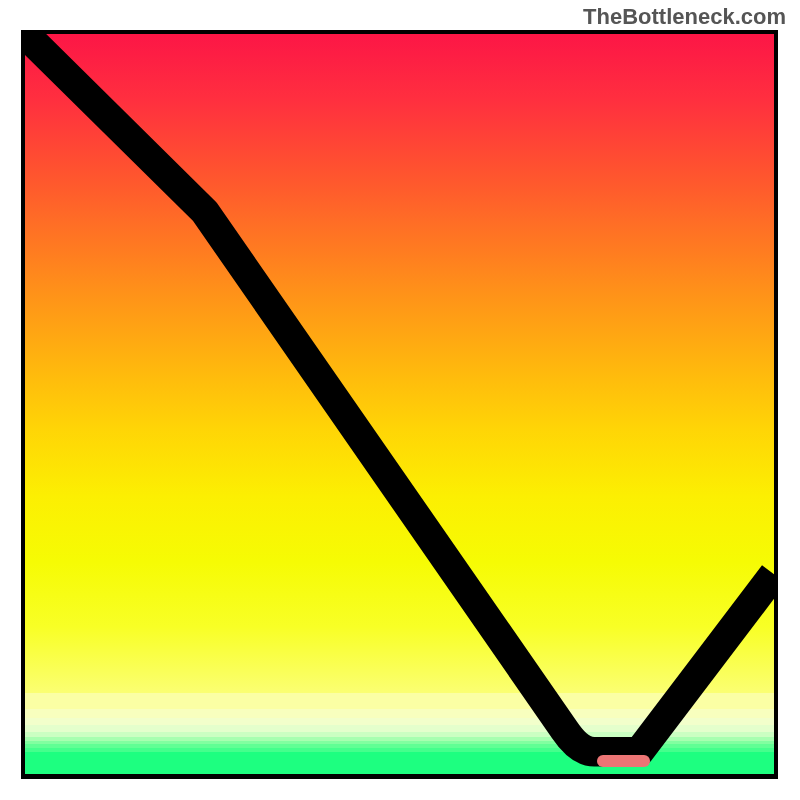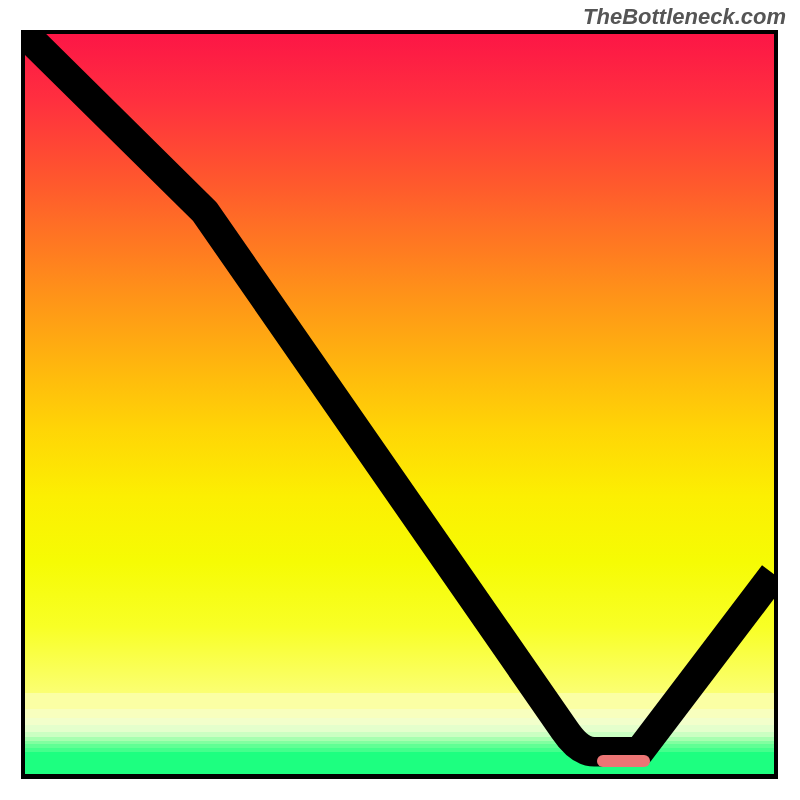--- a/index.html
+++ b/index.html
@@ -12,21 +12,20 @@
     overflow: hidden;
   }
   .watermark {
     position: absolute;
     top: 4px;
     right: 14px;
     font-size: 22px;
     font-weight: bold;
     color: #555;
     z-index: 10;
-    font-style: italic;
   }
   .frame {
     position: absolute;
     top: 30px;
     left: 21px;
     width: 757px;
     height: 749px;
     border-top: 4px solid #000;
     border-left: 4px solid #000;
     border-right: 4px solid #000;

